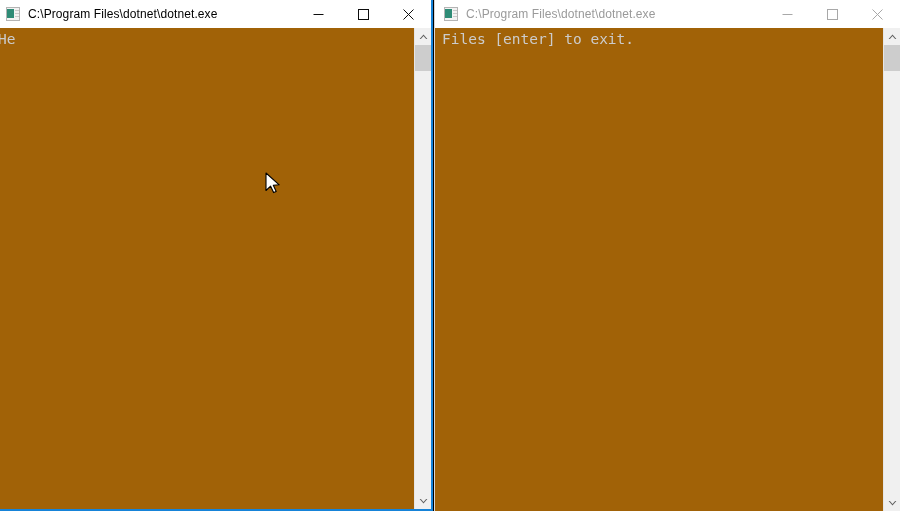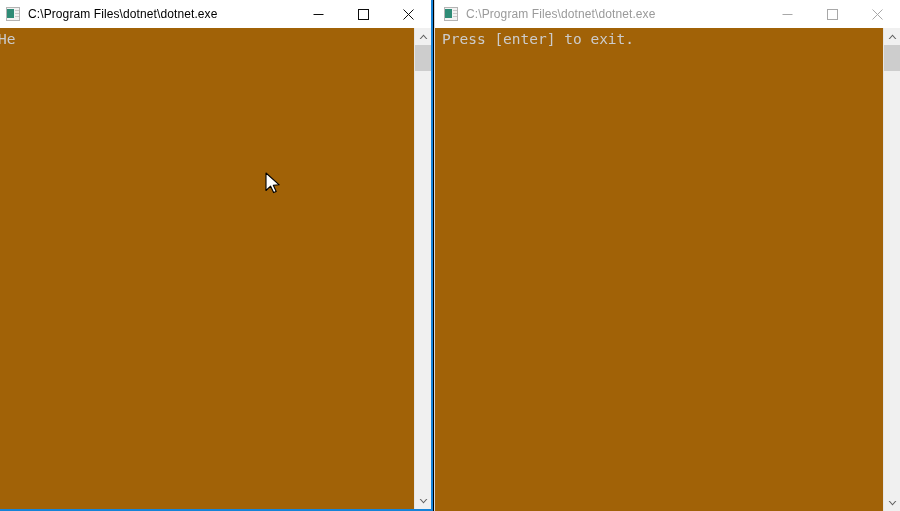--- a/index.html
+++ b/index.html
@@ -269,21 +269,21 @@
       </span>
       <span class="caption-btn">
         <svg width="11" height="11" viewBox="0 0 11 11">
           <path d="M0.5 0.5 L10.5 10.5 M10.5 0.5 L0.5 10.5" stroke-width="1" fill="none"></path>
         </svg>
       </span>
     </span>
   </div>
 
   <div class="console-area">
-    <div class="console-text">Press [enter] to exit.</div>
+    <div class="console-text">Files [enter] to exit.</div>
 
     <div class="scrollbar">
       <div class="sb-arrow">
         <svg width="9" height="6" viewBox="0 0 9 6">
           <path d="M4.5 0.6 L8.4 5 L7.1 5 L4.5 2.1 L1.9 5 L0.6 5 Z"></path>
         </svg>
       </div>
       <div class="sb-track">
         <div class="sb-thumb"></div>
       </div>

